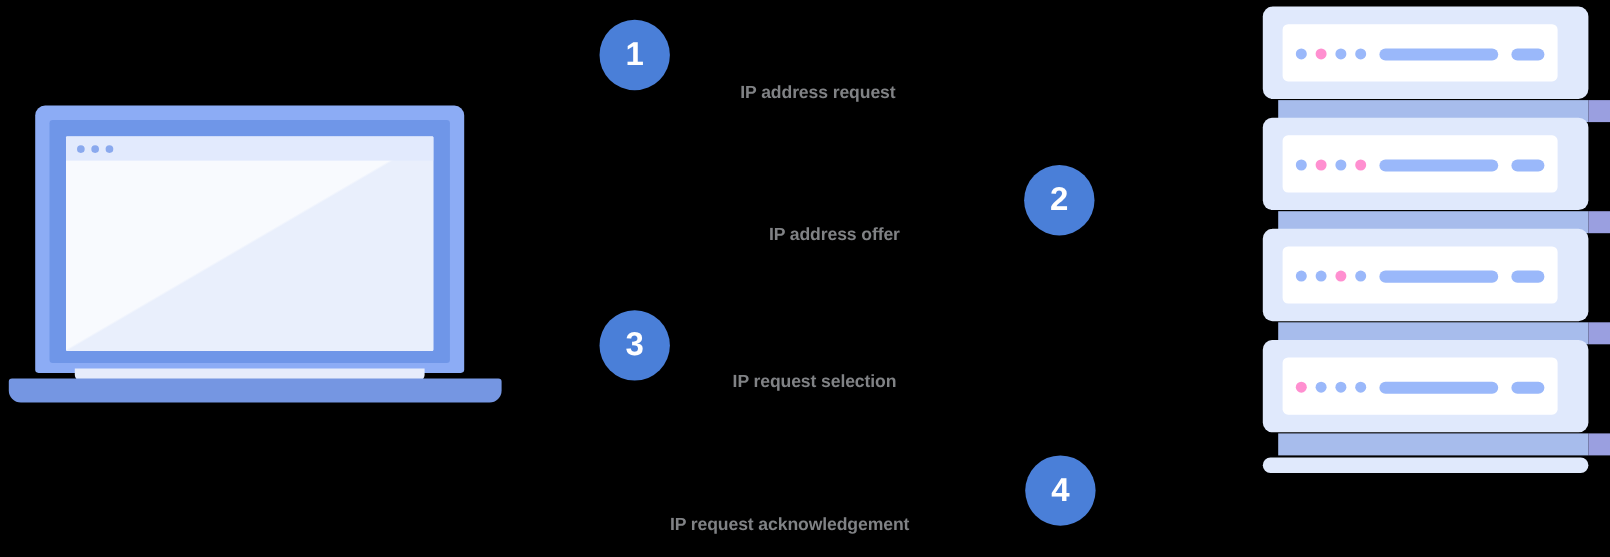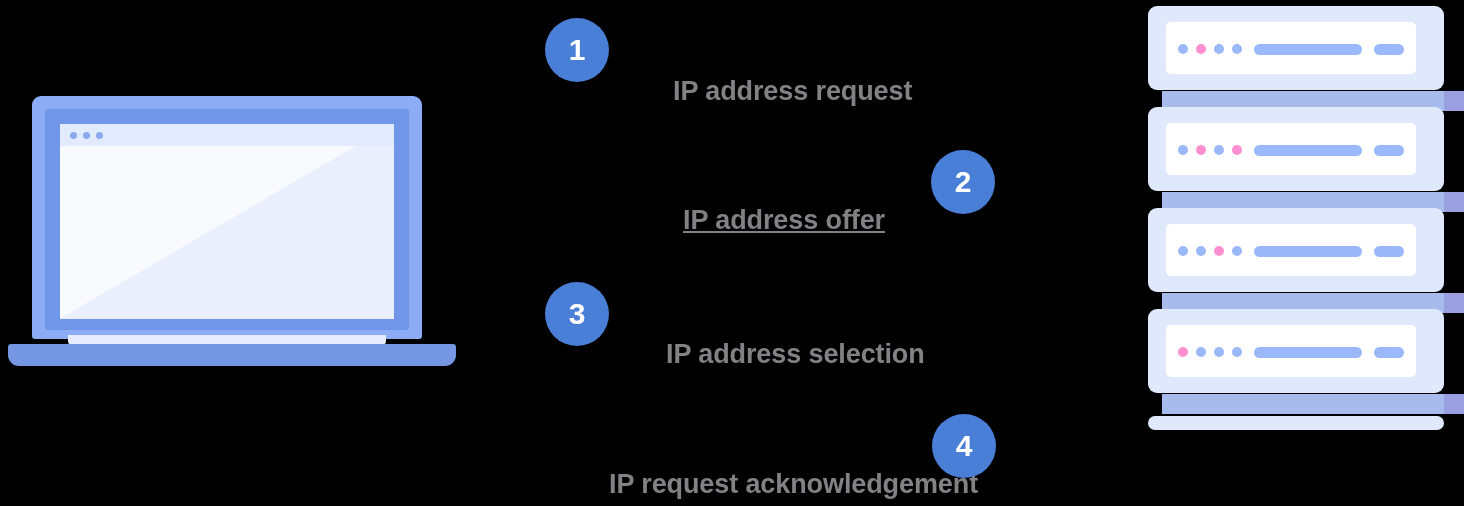--- a/index.html
+++ b/index.html
@@ -116,33 +116,33 @@
     font-size: 30px;
     font-weight: 700;
     display: flex;
     align-items: center;
     justify-content: center;
     line-height: 1;
     flex: none;
   }
   .step-label {
     color: #808285;
-    font-size: 27px;
+    font-size: 16px;
     font-weight: 700;
     letter-spacing: -0.1px;
     white-space: nowrap;
   }
 
   
   .step-1 { left: 545px; top: 18px; }
   .step-1 .step-label { position: absolute; left: 128px; top: 58px; }
 
   
   .step-2 { left: 683px; top: 150px; }
-  .step-2 .step-label { position: absolute; left: 0px; top: 55px; text-decoration: underline; }
+  .step-2 .step-label { position: absolute; left: 16px; top: 55px; }
   .step-2 .step-badge { position: absolute; left: 248px; top: 0px; }
 
   
   .step-3 { left: 545px; top: 282px; }
   .step-3 .step-label { position: absolute; left: 121px; top: 57px; }
 
   
   .step-4 { left: 609px; top: 414px; }
   .step-4 .step-label { position: absolute; left: 0px; top: 55px; }
   .step-4 .step-badge { position: absolute; left: 323px; top: 0px; }
@@ -271,21 +271,21 @@
     <div class="step-label">IP address request</div>
   </div>
 
   <div class="step step-2">
     <div class="step-label">IP address offer</div>
     <div class="step-badge">2</div>
   </div>
 
   <div class="step step-3">
     <div class="step-badge">3</div>
-    <div class="step-label">IP address selection</div>
+    <div class="step-label">IP request selection</div>
   </div>
 
   <div class="step step-4">
     <div class="step-label">IP request acknowledgement</div>
     <div class="step-badge">4</div>
   </div>
 
   <div class="server-rack" id="rack">
       <div class="server-unit" style="top: 0px;">
         <div class="server-side"></div>

